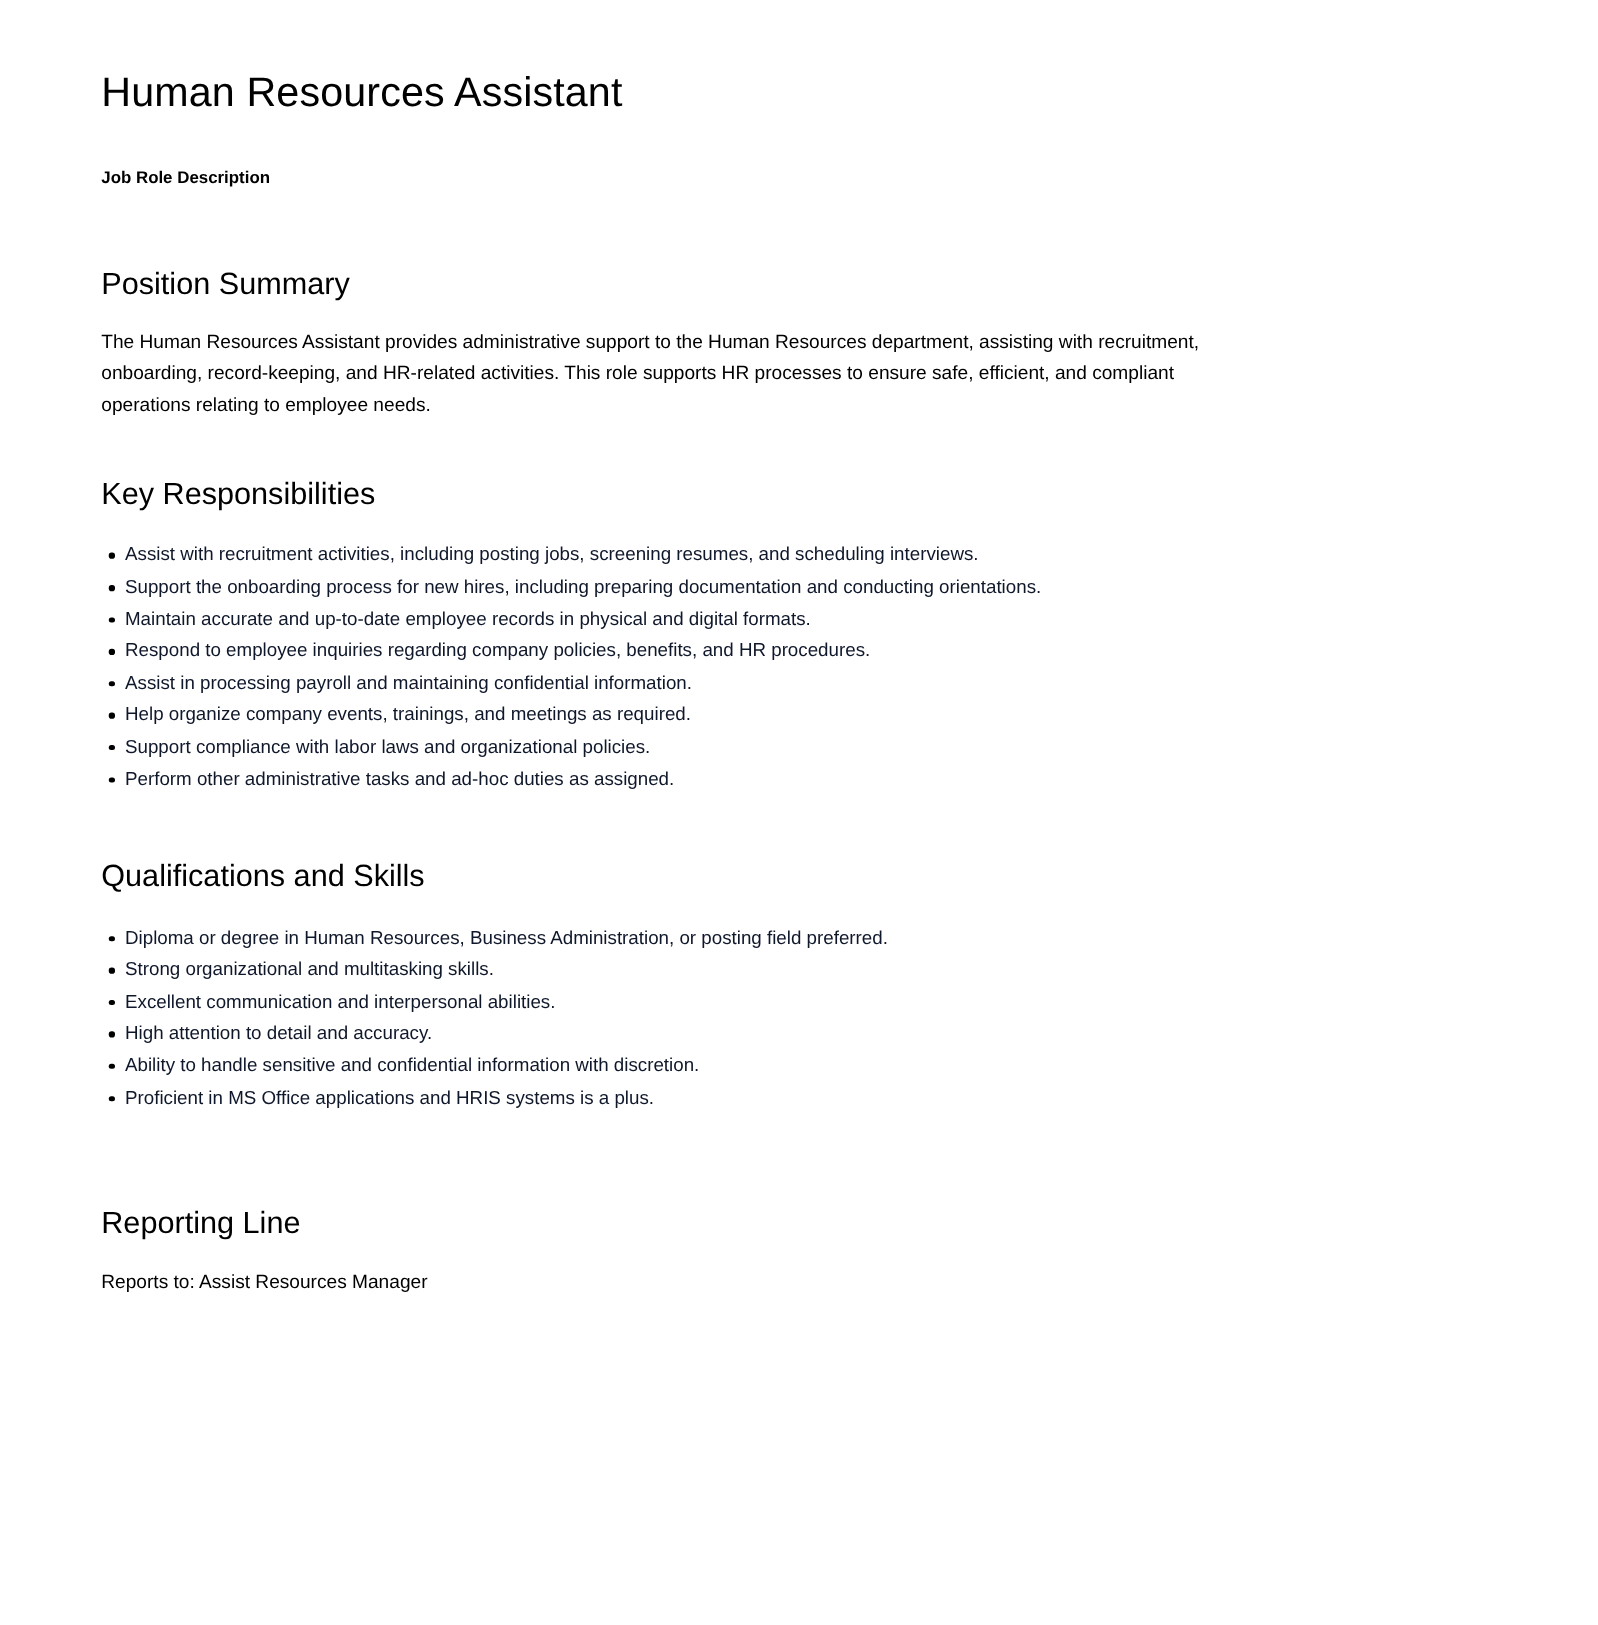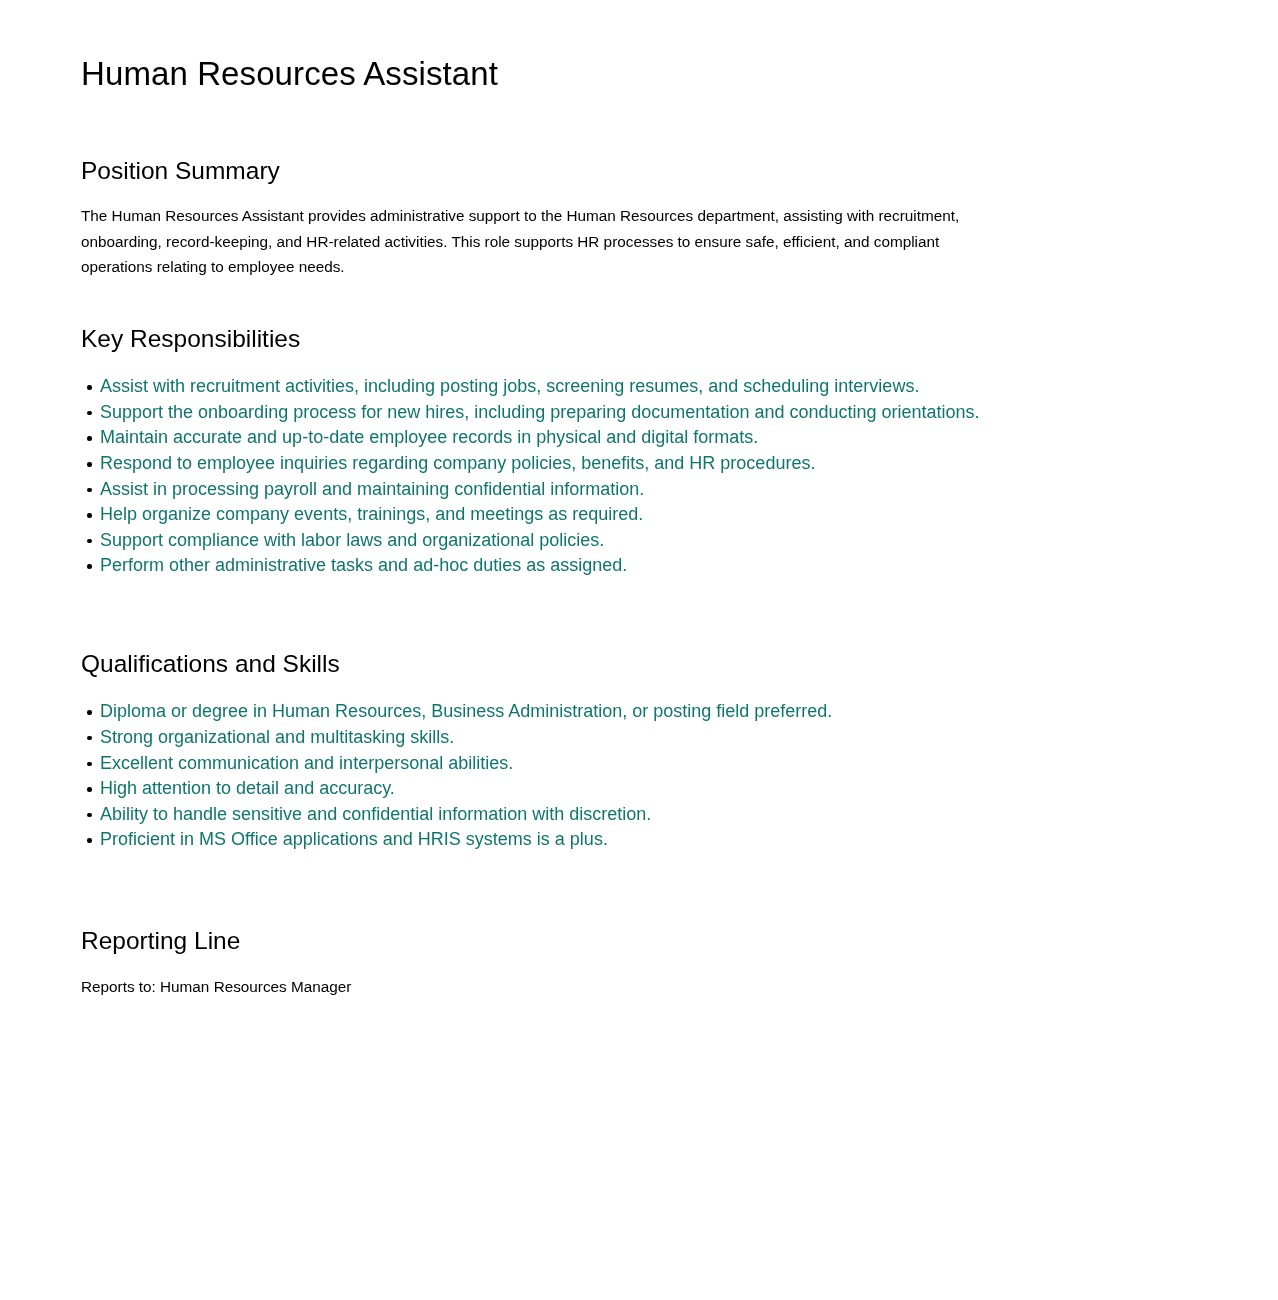--- a/index.html
+++ b/index.html
@@ -47,45 +47,45 @@
   .section-heading {
     font-size: 24.5px;
     font-weight: 400;
     line-height: 1.2;
     margin: 0;
     color: #000;
   }
 
   #section-position-summary .section-heading { margin-top: 63px; }
   #section-key-responsibilities .section-heading { margin-top: 44px; }
-  #section-qualifications .section-heading { margin-top: 70px; }
+  #section-qualifications .section-heading { margin-top: 51px; }
   #section-reporting-line .section-heading { margin-top: 73px; }
 
   .body-paragraph {
     font-size: 15.3px;
     line-height: 25.5px;
     margin: 18px 0 16px 0;
     max-width: 1068px;
     color: #000;
     text-align: left;
   }
 
   .bullet-list {
     list-style: none;
     margin: 21px 0 0 0;
     padding: 0;
   }
 
   .bullet-list li {
     position: relative;
-    font-size: 18px;
+    font-size: 15px;
     line-height: 25.6px;
     padding-left: 19px;
     margin: 0;
-    color: #0f766e;
+    color: #0f172a;
   }
 
   .bullet-list li::before {
     content: "";
     position: absolute;
     left: 6px;
     top: 11px;
     width: 4.5px;
     height: 4.5px;
     border-radius: 50%;
@@ -99,20 +99,21 @@
     color: #000;
   }
 </style>
 </head>
 <body>
 
 <div class="page">
 
   <h1 class="doc-title">Human Resources Assistant</h1>
 
+  <div class="doc-subtitle">Job Role Description</div>
 
   <section class="section" id="section-position-summary">
     <h2 class="section-heading">Position Summary</h2>
     <p class="body-paragraph">The Human Resources Assistant provides administrative support to the Human Resources department, assisting with recruitment, onboarding, record-keeping, and HR-related activities. This role supports HR processes to ensure safe, efficient, and compliant operations relating to employee needs.</p>
   </section>
 
   <section class="section" id="section-key-responsibilities">
     <h2 class="section-heading">Key Responsibilities</h2>
     <ul class="bullet-list">
       <li>Assist with recruitment activities, including posting jobs, screening resumes, and scheduling interviews.</li>
@@ -133,16 +134,16 @@
       <li>Strong organizational and multitasking skills.</li>
       <li>Excellent communication and interpersonal abilities.</li>
       <li>High attention to detail and accuracy.</li>
       <li>Ability to handle sensitive and confidential information with discretion.</li>
       <li>Proficient in MS Office applications and HRIS systems is a plus.</li>
     </ul>
   </section>
 
   <section class="section" id="section-reporting-line">
     <h2 class="section-heading">Reporting Line</h2>
-    <p class="reporting-text">Reports to: Human Resources Manager</p>
+    <p class="reporting-text">Reports to: Assist Resources Manager</p>
   </section>
 
 </div>
 
 </body></html>

